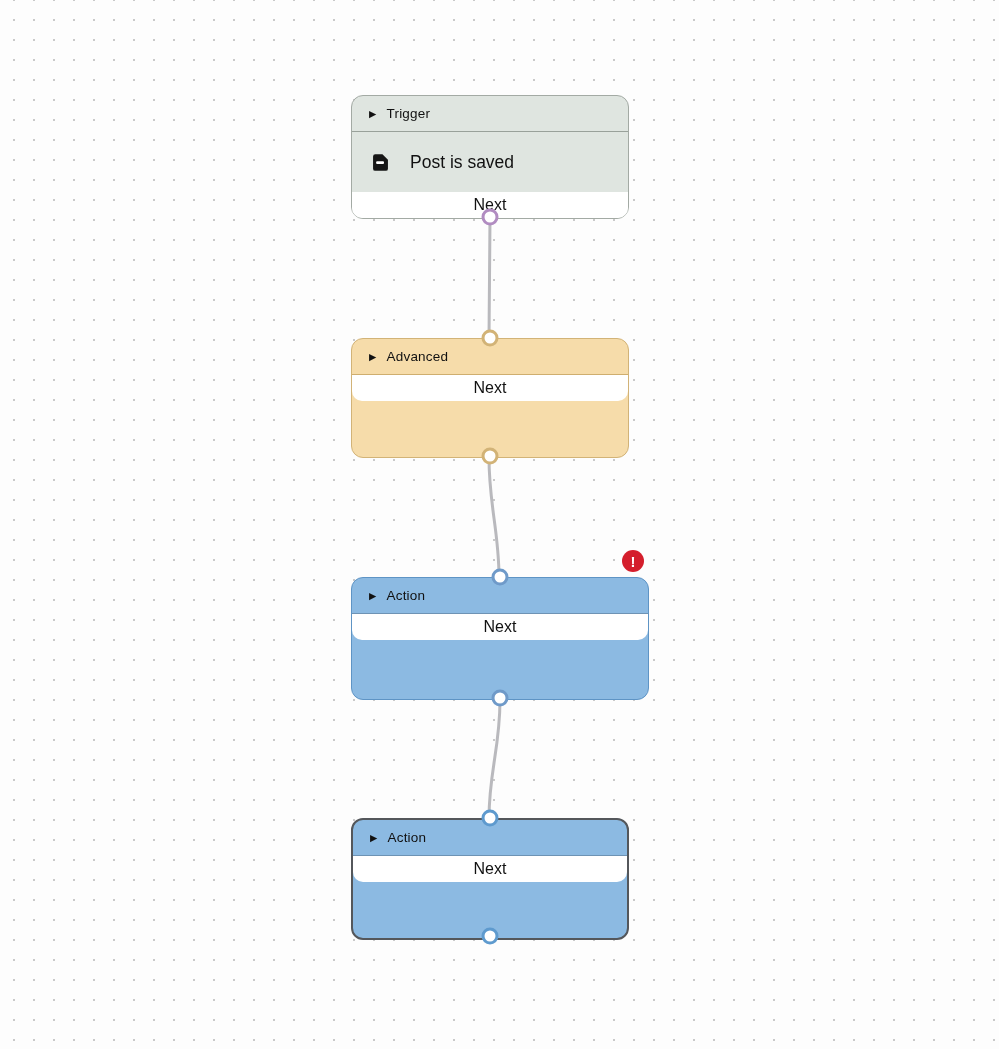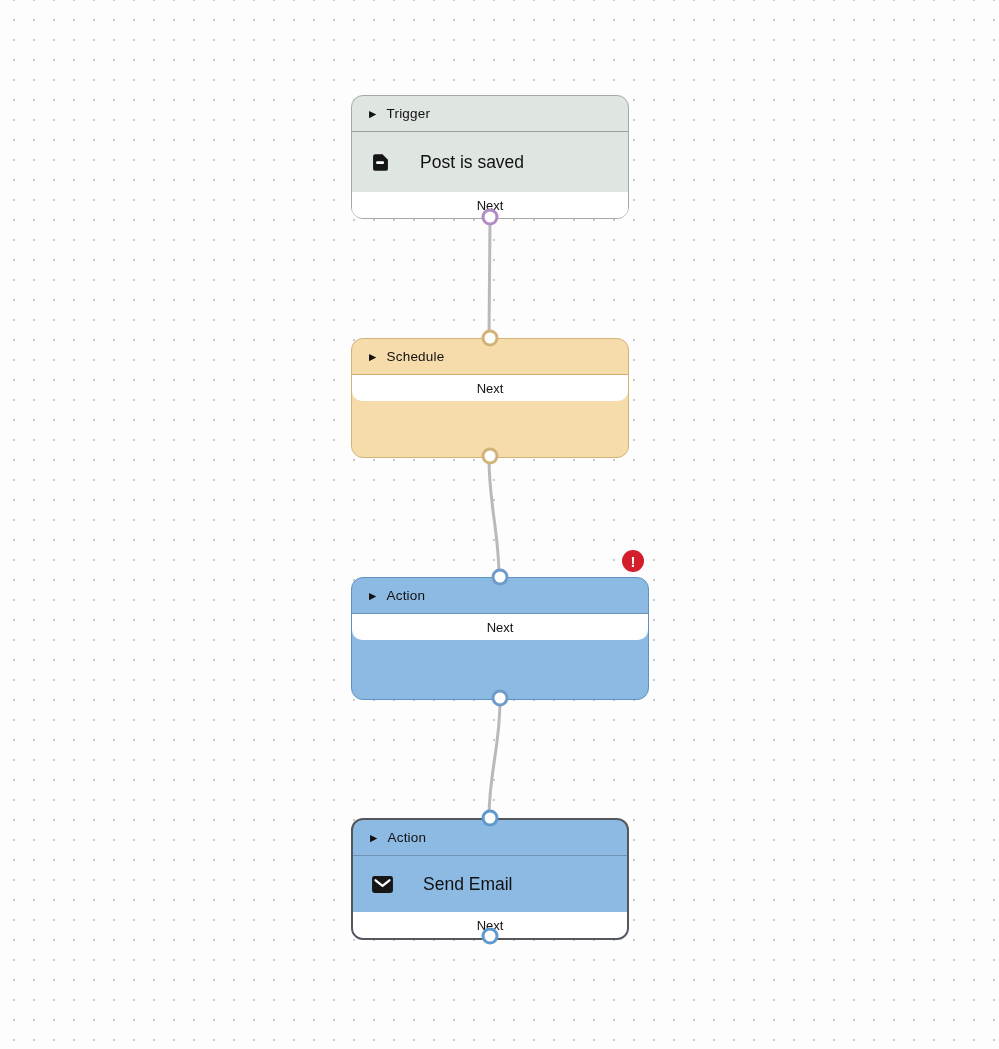--- a/index.html
+++ b/index.html
@@ -20,27 +20,27 @@
   #node-1{left:351px;top:338px;width:278px;height:120px;}
   #node-2{left:351px;top:577px;width:298px;height:123px;}
   #node-3{left:351px;top:818px;width:278px;height:122px;--bw:2px;}
   .node-header{
     height:36px;flex:0 0 36px;display:flex;align-items:center;gap:10px;
     padding:0 17px;border-bottom:1.5px solid var(--divider,#888);
     font-size:13.5px;letter-spacing:.2px;box-sizing:border-box;
   }
   .tri{font-size:9.5px;line-height:1;transform:translateY(-0.5px);}
   .node-body{
-    flex:1;display:flex;align-items:center;gap:29px;padding:0 18px;
+    flex:1;display:flex;align-items:center;gap:19px;padding:0 18px;
     font-size:17.5px;
   }
   .node-body .icon{display:flex;align-items:center;}
   .node-footer{
     height:26px;flex:0 0 26px;background:#ffffff;border-radius:0 0 10px 10px;
-    display:flex;align-items:center;justify-content:center;font-size:13px;
+    display:flex;align-items:center;justify-content:center;font-size:16px;
   }
   .port{
     position:absolute;left:50%;width:11px;height:11px;border-radius:50%;
     background:#fff;border:3px solid var(--port,#999);z-index:3;
     transform:translate(-50%,-50%);
   }
   .port.top{top:calc(var(--bw,1.5px) * -1);}
   .port.bottom{top:calc(100% + var(--bw,1.5px) * -1);}
   .badge{
     position:absolute;left:270px;top:-28px;width:22px;height:22px;border-radius:50%;
@@ -75,21 +75,21 @@
     </div>
     <div class="node-footer">
       <span>Next</span>
     </div>
     <div class="port bottom"></div>
   </div>
 
   <div class="node" id="node-1" style="--fill: #f6dcaa; --border: #d2b377; --divider: #cfae6f; --port: #d2b377;">
     <div class="node-header">
       <span class="tri">▶</span>
-      <span>Schedule</span>
+      <span>Advanced</span>
     </div>
     <div class="node-footer">
       <span>Next</span>
     </div>
     <div class="port top"></div>
     <div class="port bottom"></div>
   </div>
 
   <div class="node" id="node-2" style="--fill: #8cbae2; --border: #5e94c5; --divider: #6e93b4; --port: #6f9ac9;">
     <div class="badge" style="background: rgb(212, 30, 44);">!</div>
@@ -102,29 +102,20 @@
     </div>
     <div class="port top"></div>
     <div class="port bottom"></div>
   </div>
 
   <div class="node" id="node-3" style="--fill: #8cbae2; --border: #54575b; --divider: #6e93b4; --port: #5e9ace;">
     <div class="node-header">
       <span class="tri">▶</span>
       <span>Action</span>
     </div>
-    <div class="node-body">
-      <span class="icon">
-        <svg width="23" height="19" viewBox="0 0 24 20">
-            <rect x="1" y="1" width="22" height="18" rx="2.6" fill="#161616"></rect>
-            <path d="M4.7 5.6l7.3 5.9 7.3-5.9" fill="none" stroke="#fff" stroke-width="2.4" stroke-linecap="round" stroke-linejoin="round"></path>
-          </svg>
-      </span>
-      <span>Send Email</span>
-    </div>
     <div class="node-footer">
       <span>Next</span>
     </div>
     <div class="port top"></div>
     <div class="port bottom"></div>
   </div>
 
 </div>
 
 </body></html>

